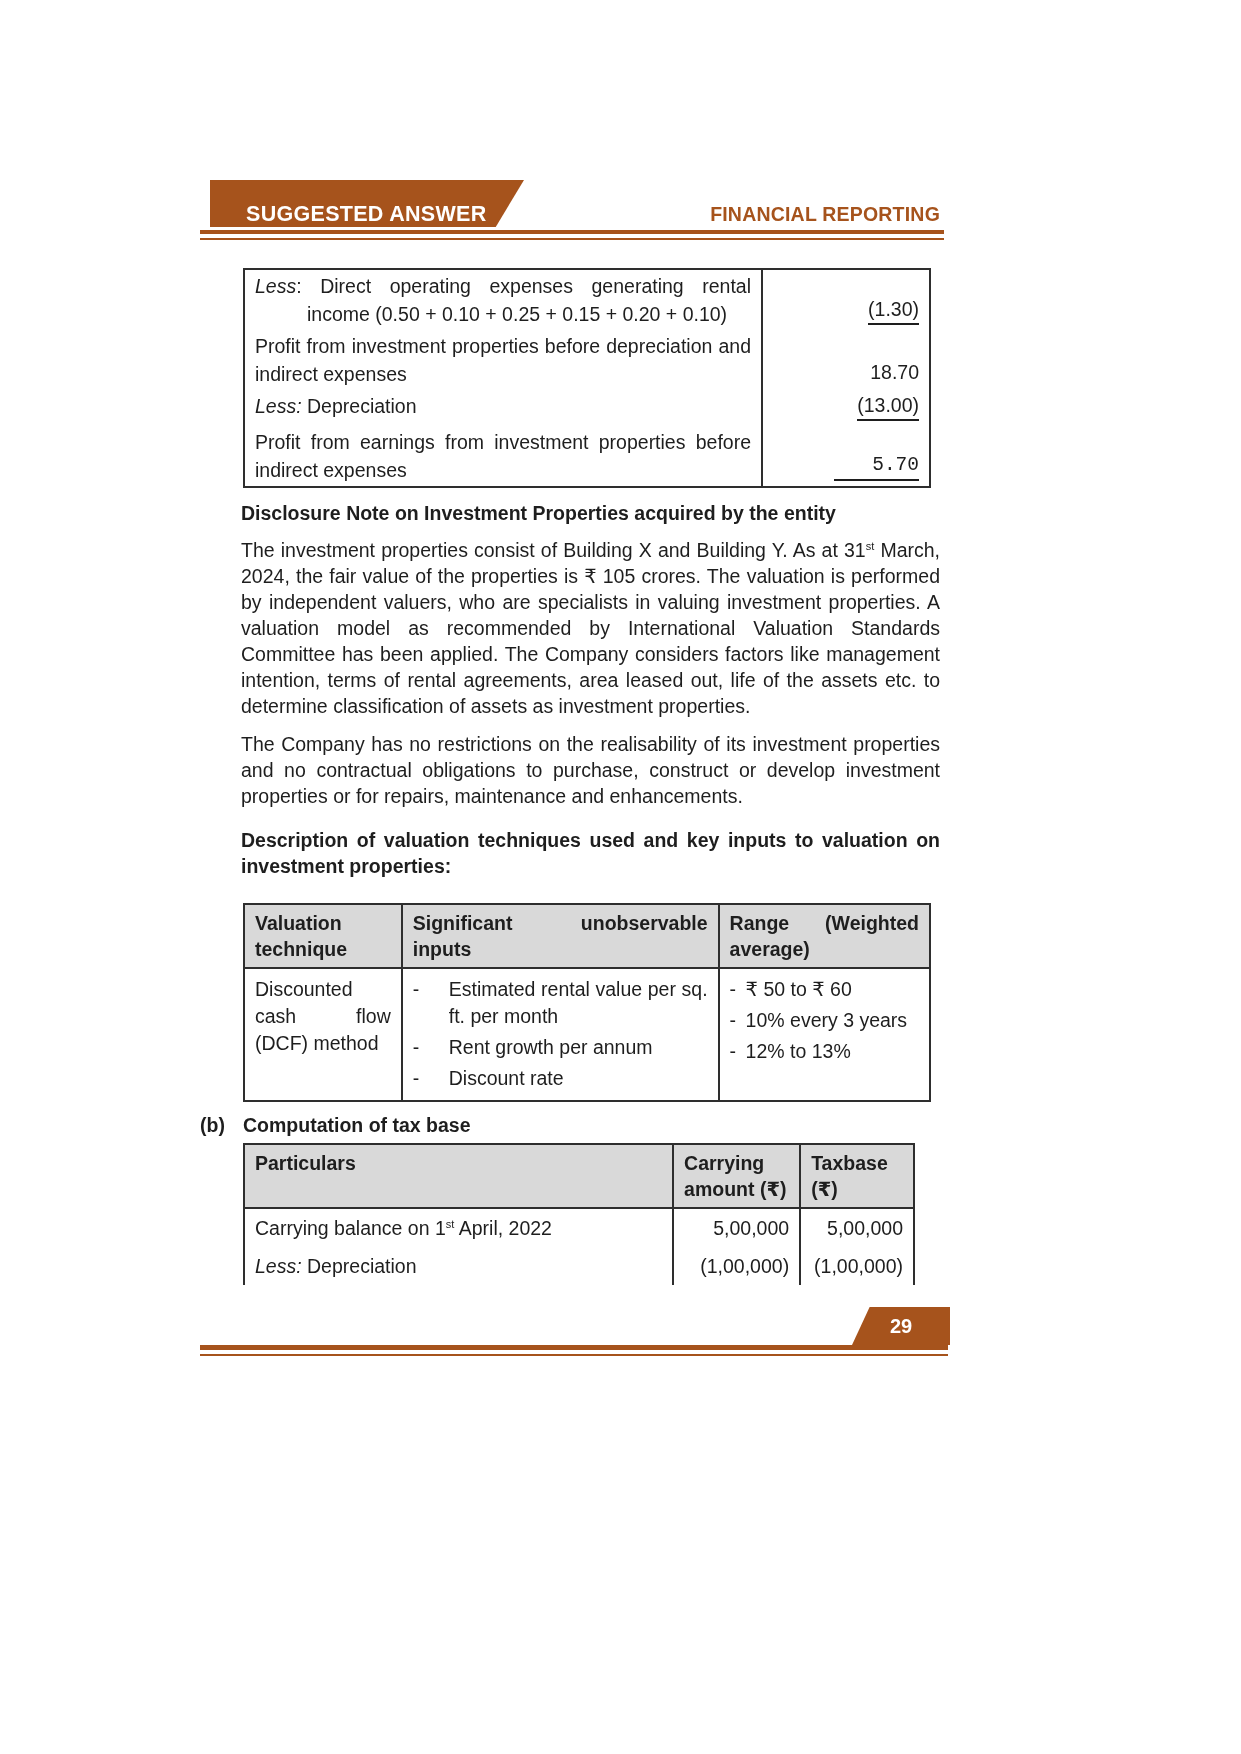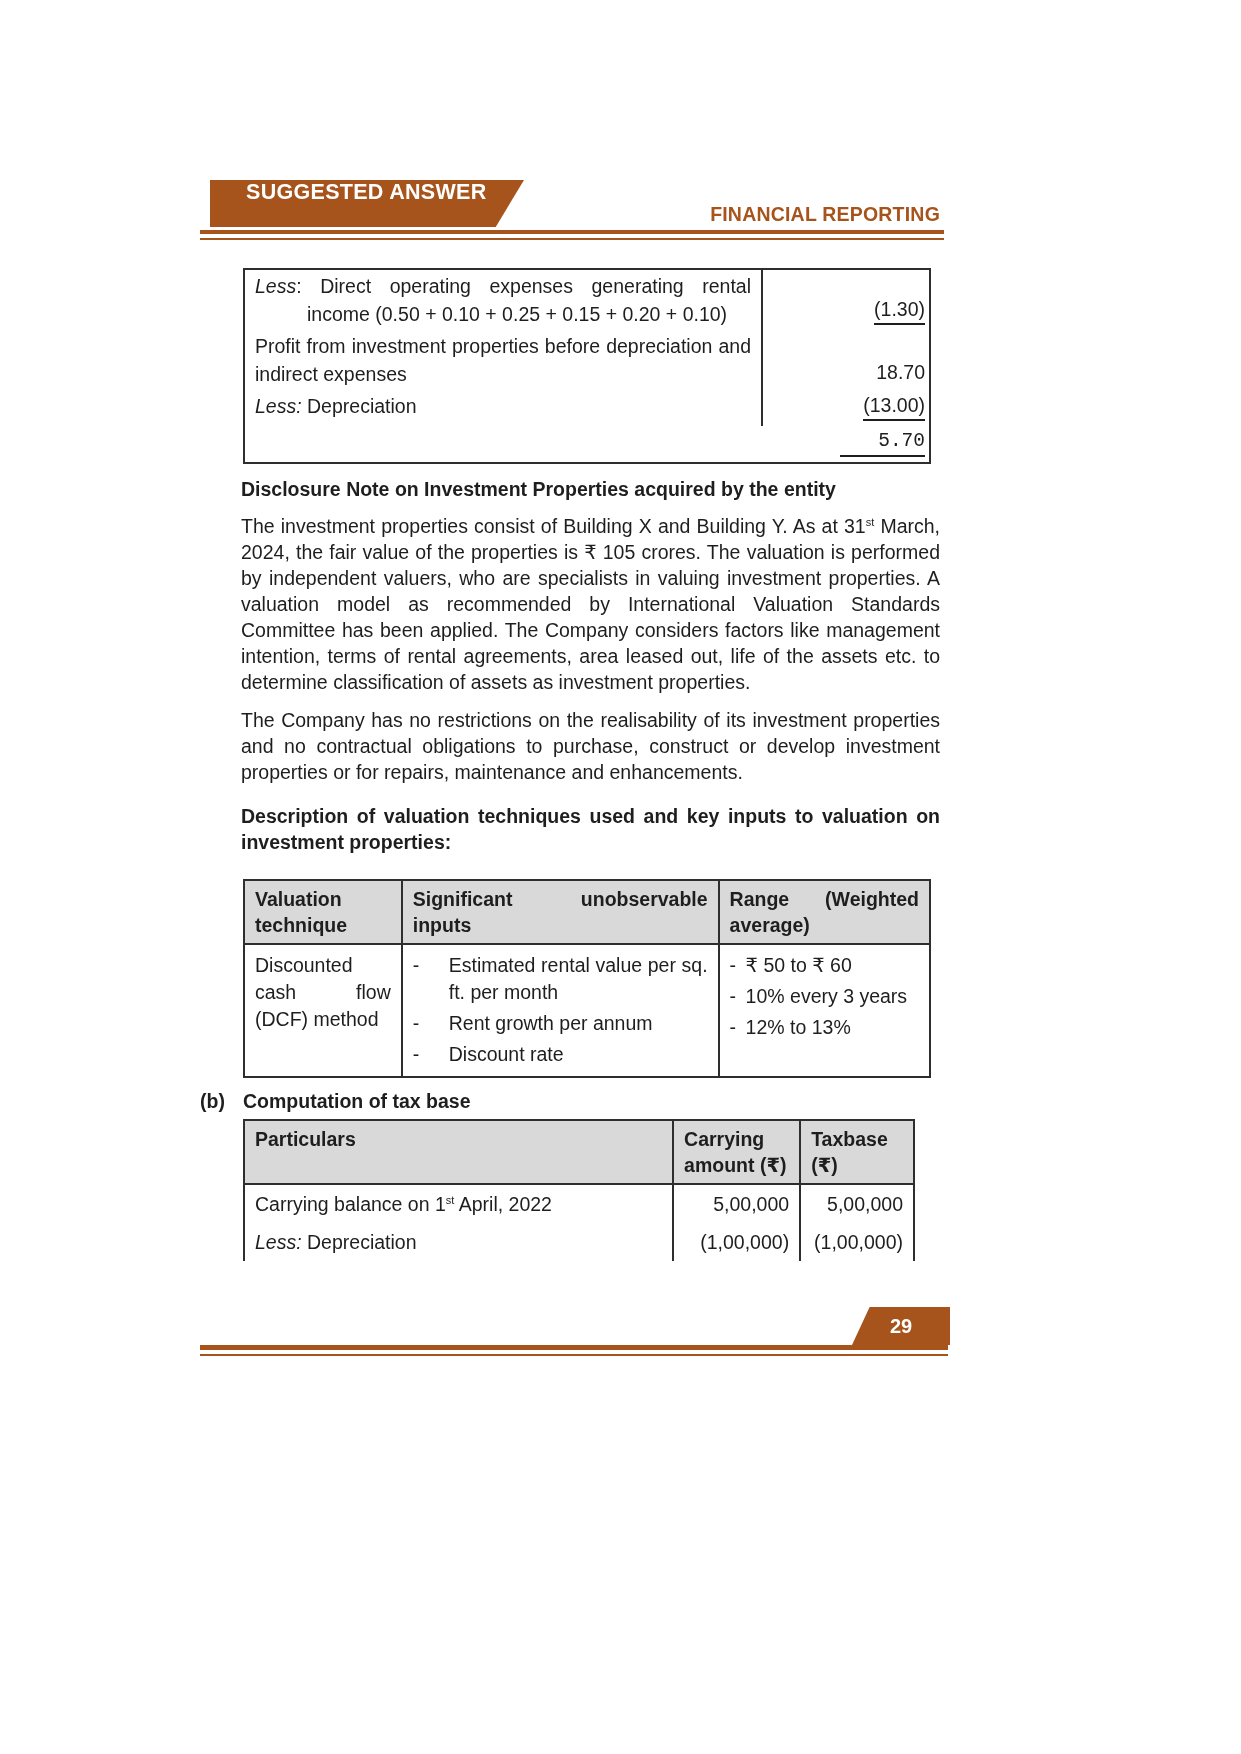--- a/index.html
+++ b/index.html
@@ -16,21 +16,21 @@
   .it { font-style:italic; }
   .justify { text-align:justify; }
   sup { font-size:11px; vertical-align:super; line-height:0; }
 
   
   .hdr-banner {
     position:absolute; top:180px; left:210px;
     width:314px; height:47px;
     background:var(--brown,#A6531C);
     clip-path:polygon(0 0, 100% 0, 91% 100%, 0 100%);
-    display:flex; align-items:flex-start;
+    display:flex; align-items:flex-end;
     padding-left:36px;
     color:#ffffff; font-weight:700; font-size:21.5px; letter-spacing:.3px;
   }
   .hdr-subject {
     position:absolute; top:203px; left:200px; width:740px;
     text-align:right;
     color:var(--brown,#A6531C); font-weight:700; font-size:19.5px; letter-spacing:.2px;
   }
   .hdr-rule {
     position:absolute; top:230px; left:200px; width:744px; height:10px;
@@ -43,21 +43,21 @@
 
   
   .ptable { margin:3px 16px 0 43px; width:688px; border:2px solid #2e2e2e; }
   .prow { display:flex; }
   .pdesc {
     width:518px; border-right:2px solid #2e2e2e;
     padding:2px 10px; text-align:justify; line-height:28px;
   }
   .hang { padding-left:62px; text-indent:-52px; }
   .pamt {
-    flex:1; padding:2px 4px 5px;
+    flex:1; padding:2px 10px 5px;
     display:flex; align-items:flex-end; justify-content:flex-end;
     line-height:26px;
   }
   .u { border-bottom:2px solid #1e1e1e; padding-bottom:1px; }
   .w { padding-left:38px;font-family:Liberation Mono, monospace; }
 
   .heading1 { margin:14px 0 0 41px; width:699px; font-weight:700; }
   .para { margin:12px 0 0 41px; width:699px; text-align:justify; line-height:26px; }
   .heading2 { margin:18px 0 0 41px; width:699px; font-weight:700; line-height:26px; text-align:justify; }
 
@@ -143,20 +143,23 @@
       </div>
       <div class="prow">
         <div class="pdesc">
           <span class="it">Less:</span><span> Depreciation</span>
         </div>
         <div class="pamt">
           <span class="u">(13.00)</span>
         </div>
       </div>
       <div class="prow">
+        <div class="pdesc">
+          <span>Profit from earnings from investment properties before indirect expenses</span>
+        </div>
         <div class="pamt">
           <span class="u w">5.70</span>
         </div>
       </div>
     </div>
 
     <div class="heading1">Disclosure Note on Investment Properties acquired by the entity</div>
 
     <div class="para">
       <span>The investment properties consist of Building X and Building Y. As at 31</span><sup>st</sup><span> March, 2024, the fair value of the properties is ₹ 105 crores. The valuation is performed by independent valuers, who are specialists in valuing investment properties. A valuation model as recommended by International Valuation Standards Committee has been applied. The Company considers factors like management intention, terms of rental agreements, area leased out, life of the assets etc. to determine classification of assets as investment properties.</span>

